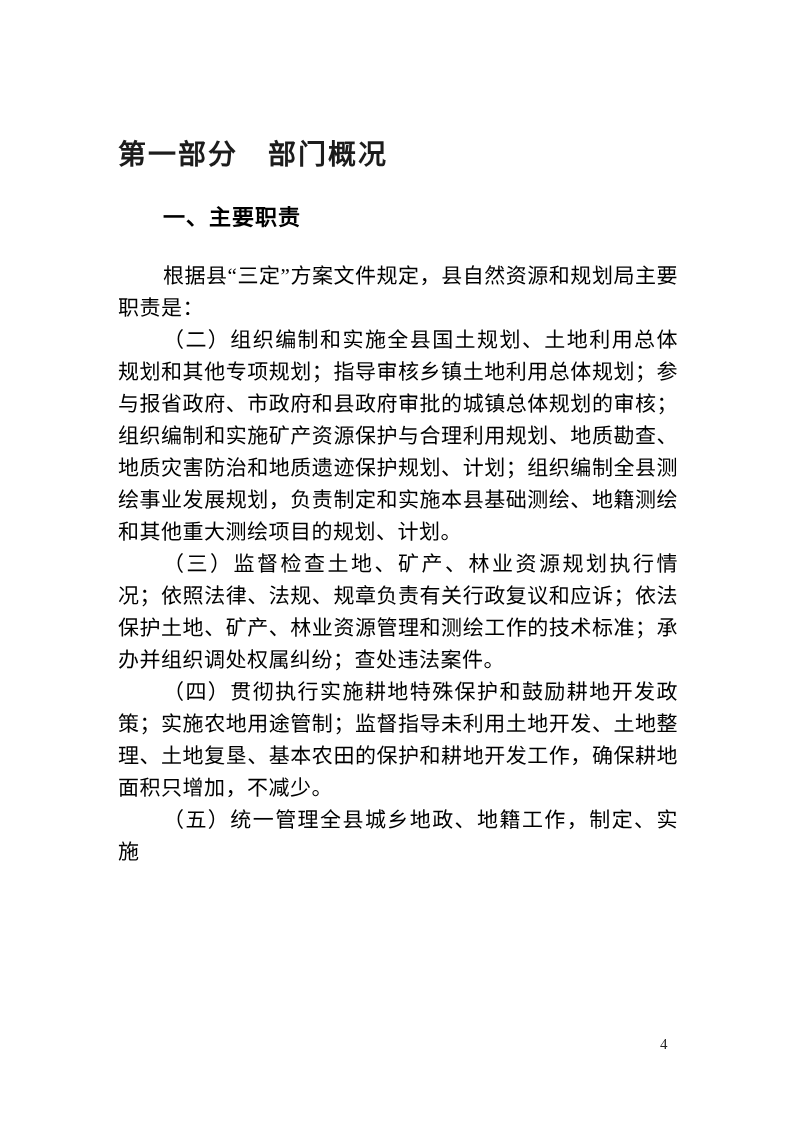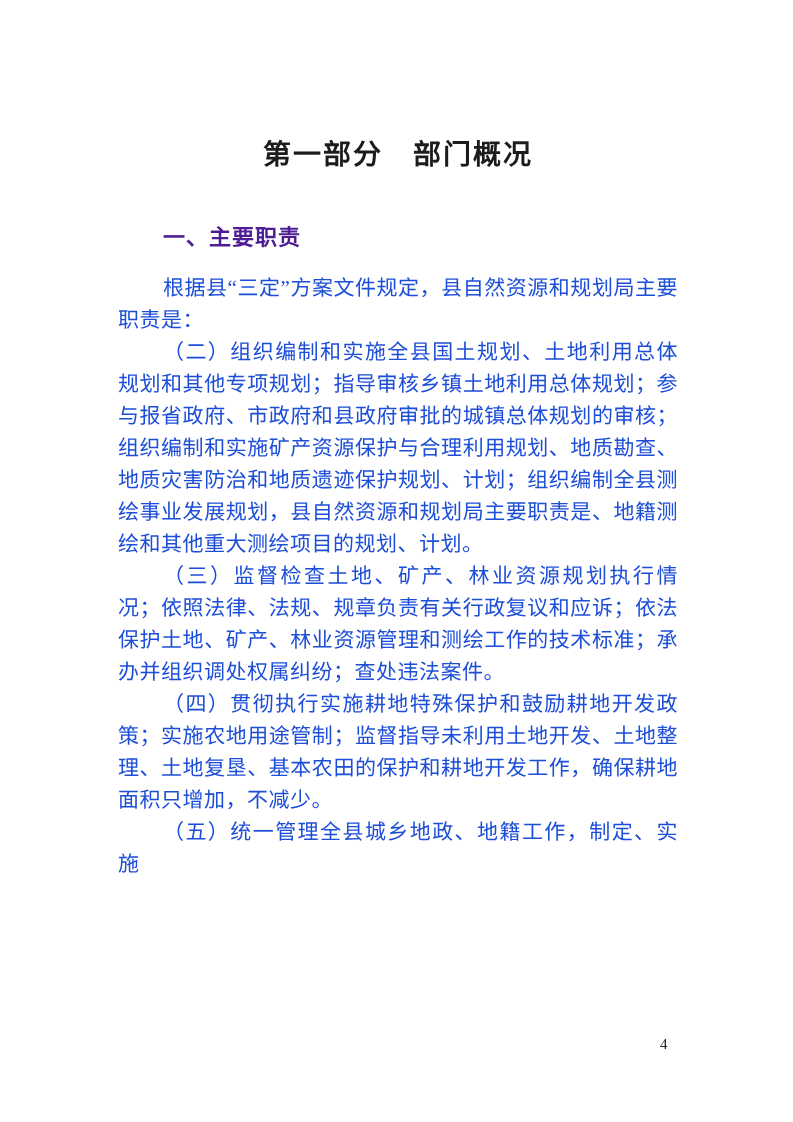--- a/index.html
+++ b/index.html
@@ -17,67 +17,66 @@
       color: #1f1f1f;
       font-family: "Liberation Serif", serif;
     }
     .content {
       position: absolute;
       left: 118px;
       top: 138px;
       width: 560px;
     }
     .doc-title {
-      margin: 0 0 50px 0;
+      margin: 0 0 30px 0;
       font-family: "Liberation Sans", sans-serif;
       font-size: 28px;
       font-weight: 700;
       line-height: 34px;
-      text-align: center;
       letter-spacing: 2px;
       color: #1c1c1c;
     }
     .section-heading {
-      margin: 0 0 18px 0;
+      margin: 0 0 26px 0;
       padding-left: 45px;
       font-family: "Liberation Sans", sans-serif;
       font-size: 22px;
       font-weight: 700;
       line-height: 32px;
       letter-spacing: 1px;
-      color: #4c1d95;
+      color: #000000;
     }
     .body-paragraph {
       margin: 0;
       font-family: "Liberation Serif", serif;
       font-size: 21px;
       line-height: 32px;
       letter-spacing: 0.5px;
       text-align: justify;
       text-justify: inter-character;
       text-indent: 45px;
-      color: #1d4ed8;
+      color: #000000;
       word-break: break-all;
     }
     .page-number {
       position: absolute;
       left: 660px;
       top: 1036px;
       font-family: "Liberation Serif", serif;
       font-size: 15px;
       color: #222222;
     }
   </style>
 </head>
 <body>
 
 <div class="page">
   <div class="content">
     <h1 class="doc-title">第一部分　部门概况</h1>
     <h2 class="section-heading">一、主要职责</h2>
     <p class="body-paragraph">根据县“三定”方案文件规定，县自然资源和规划局主要职责是：</p>
-    <p class="body-paragraph">（二）组织编制和实施全县国土规划、土地利用总体规划和其他专项规划；指导审核乡镇土地利用总体规划；参与报省政府、市政府和县政府审批的城镇总体规划的审核；组织编制和实施矿产资源保护与合理利用规划、地质勘查、地质灾害防治和地质遗迹保护规划、计划；组织编制全县测绘事业发展规划，县自然资源和规划局主要职责是、地籍测绘和其他重大测绘项目的规划、计划。</p>
+    <p class="body-paragraph">（二）组织编制和实施全县国土规划、土地利用总体规划和其他专项规划；指导审核乡镇土地利用总体规划；参与报省政府、市政府和县政府审批的城镇总体规划的审核；组织编制和实施矿产资源保护与合理利用规划、地质勘查、地质灾害防治和地质遗迹保护规划、计划；组织编制全县测绘事业发展规划，负责制定和实施本县基础测绘、地籍测绘和其他重大测绘项目的规划、计划。</p>
     <p class="body-paragraph">（三）监督检查土地、矿产、林业资源规划执行情况；依照法律、法规、规章负责有关行政复议和应诉；依法保护土地、矿产、林业资源管理和测绘工作的技术标准；承办并组织调处权属纠纷；查处违法案件。</p>
     <p class="body-paragraph">（四）贯彻执行实施耕地特殊保护和鼓励耕地开发政策；实施农地用途管制；监督指导未利用土地开发、土地整理、土地复垦、基本农田的保护和耕地开发工作，确保耕地面积只增加，不减少。</p>
     <p class="body-paragraph">（五）统一管理全县城乡地政、地籍工作，制定、实施</p>
   </div>
   <div class="page-number">4</div>
 </div>
 
 </body></html>

